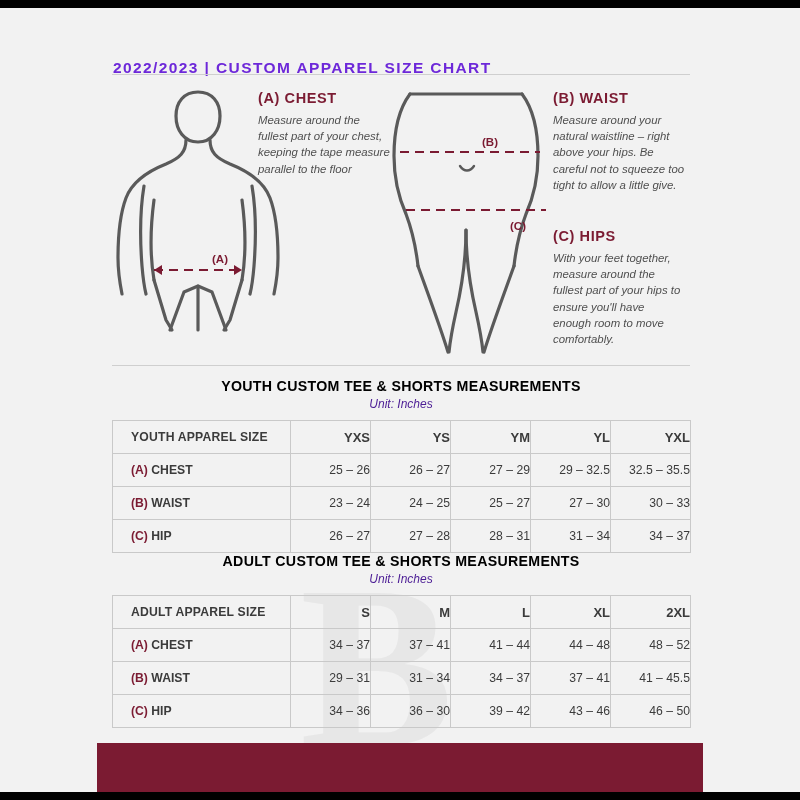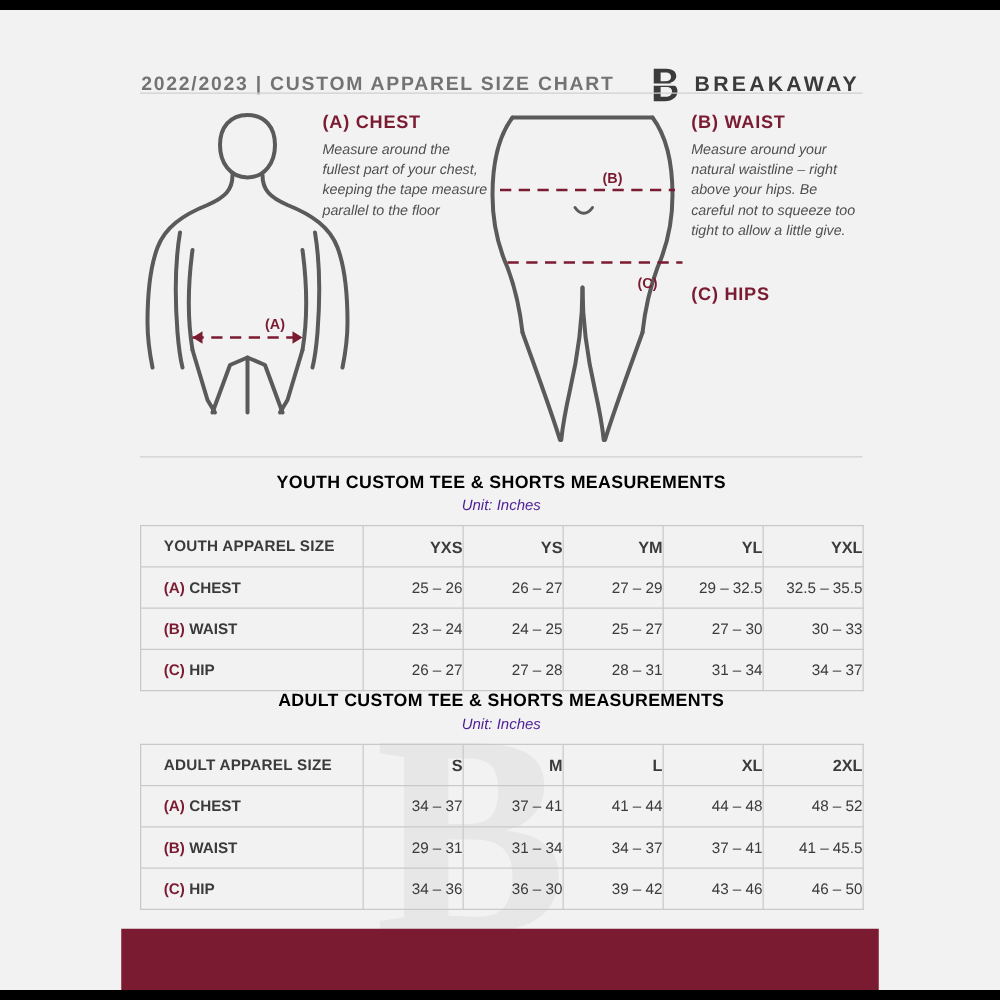--- a/index.html
+++ b/index.html
@@ -49,21 +49,21 @@
     height: 54px;
     z-index: 3;
   }
   .header-title {
     position: absolute;
     left: 113px;
     top: 33px;
     font-size: 15.5px;
     font-weight: bold;
     letter-spacing: 1.4px;
-    color: #737373;
+    color: #6d28d9;
     white-space: nowrap;
   }
   .brand {
     position: absolute;
     right: 112px;
     top: 28px;
     display: flex;
     align-items: center;
     gap: 12px;
   }
@@ -195,31 +195,20 @@
 </head>
 <body>
 
 <div id="page">
   <div class="sheet">
 
     <div class="watermark">B</div>
 
     <div class="header">
       <div class="header-title">2022/2023  |  CUSTOM APPAREL SIZE CHART</div>
-      <div class="brand">
-        <span class="brand-mark">
-          <svg width="24" height="28" viewBox="0 0 24 28" aria-hidden="true">
-            <path d="M3 1 L13 1 C19 1 21 4 21 7 C21 10 18 12 15 12.6 C19 13 22 15 22 19 C22 23.5 18 27 12 27 L3 27 Z" fill="#3b3b3b"></path>
-            <path d="M8.5 4 L12.5 4 C15.5 4 16.8 5.6 16.8 7.6 C16.8 9.6 15.3 11 12.4 11 L8.5 11 Z" fill="#f2f2f2"></path>
-            <path d="M8.5 15.5 L13 15.5 C16.2 15.5 17.6 17.1 17.6 19.2 C17.6 21.6 15.9 23.4 12.8 23.4 L8.5 23.4 Z" fill="#f2f2f2"></path>
-            <path d="M0 12.8 L24 12.8 L20.5 14.6 L0 14.6 Z" fill="#f2f2f2"></path>
-          </svg>
-        </span>
-        <span class="brand-name">BREAKAWAY</span>
-      </div>
     </div>
     <div class="hr-top"></div>
 
     <div class="figures">
       <svg width="580" height="282" viewBox="0 0 580 282" aria-hidden="true">
 
         <g fill="none" stroke="#5a5a5a" stroke-width="3.2" stroke-linecap="round" stroke-linejoin="round">
 
           <path d="M88 12 C74 12 66 22 66 36 C66 50 74 62 88 62 C102 62 110 50 110 36 C110 22 102 12 88 12 Z"></path>
 
@@ -274,20 +263,21 @@
       <div class="note-body">Measure around the fullest part of your chest, keeping the tape measure parallel to the floor</div>
     </div>
 
     <div class="note" style="left:553px; top:82px;">
       <div class="note-title">(B) WAIST</div>
       <div class="note-body">Measure around your natural waistline – right above your hips. Be careful not to squeeze too tight to allow a little give.</div>
     </div>
 
     <div class="note" style="left:553px; top:220px;">
       <div class="note-title">(C) HIPS</div>
+      <div class="note-body">With your feet together, measure around the fullest part of your hips to ensure you'll have enough room to move comfortably.</div>
     </div>
 
     <div class="hr-mid"></div>
 
     <div class="section" style="top:370px;">
       <div class="sec-title">YOUTH CUSTOM TEE &amp; SHORTS MEASUREMENTS</div>
       <div class="sec-sub">Unit: Inches</div>
       <table>
         <colgroup>
             <col class="c0">

